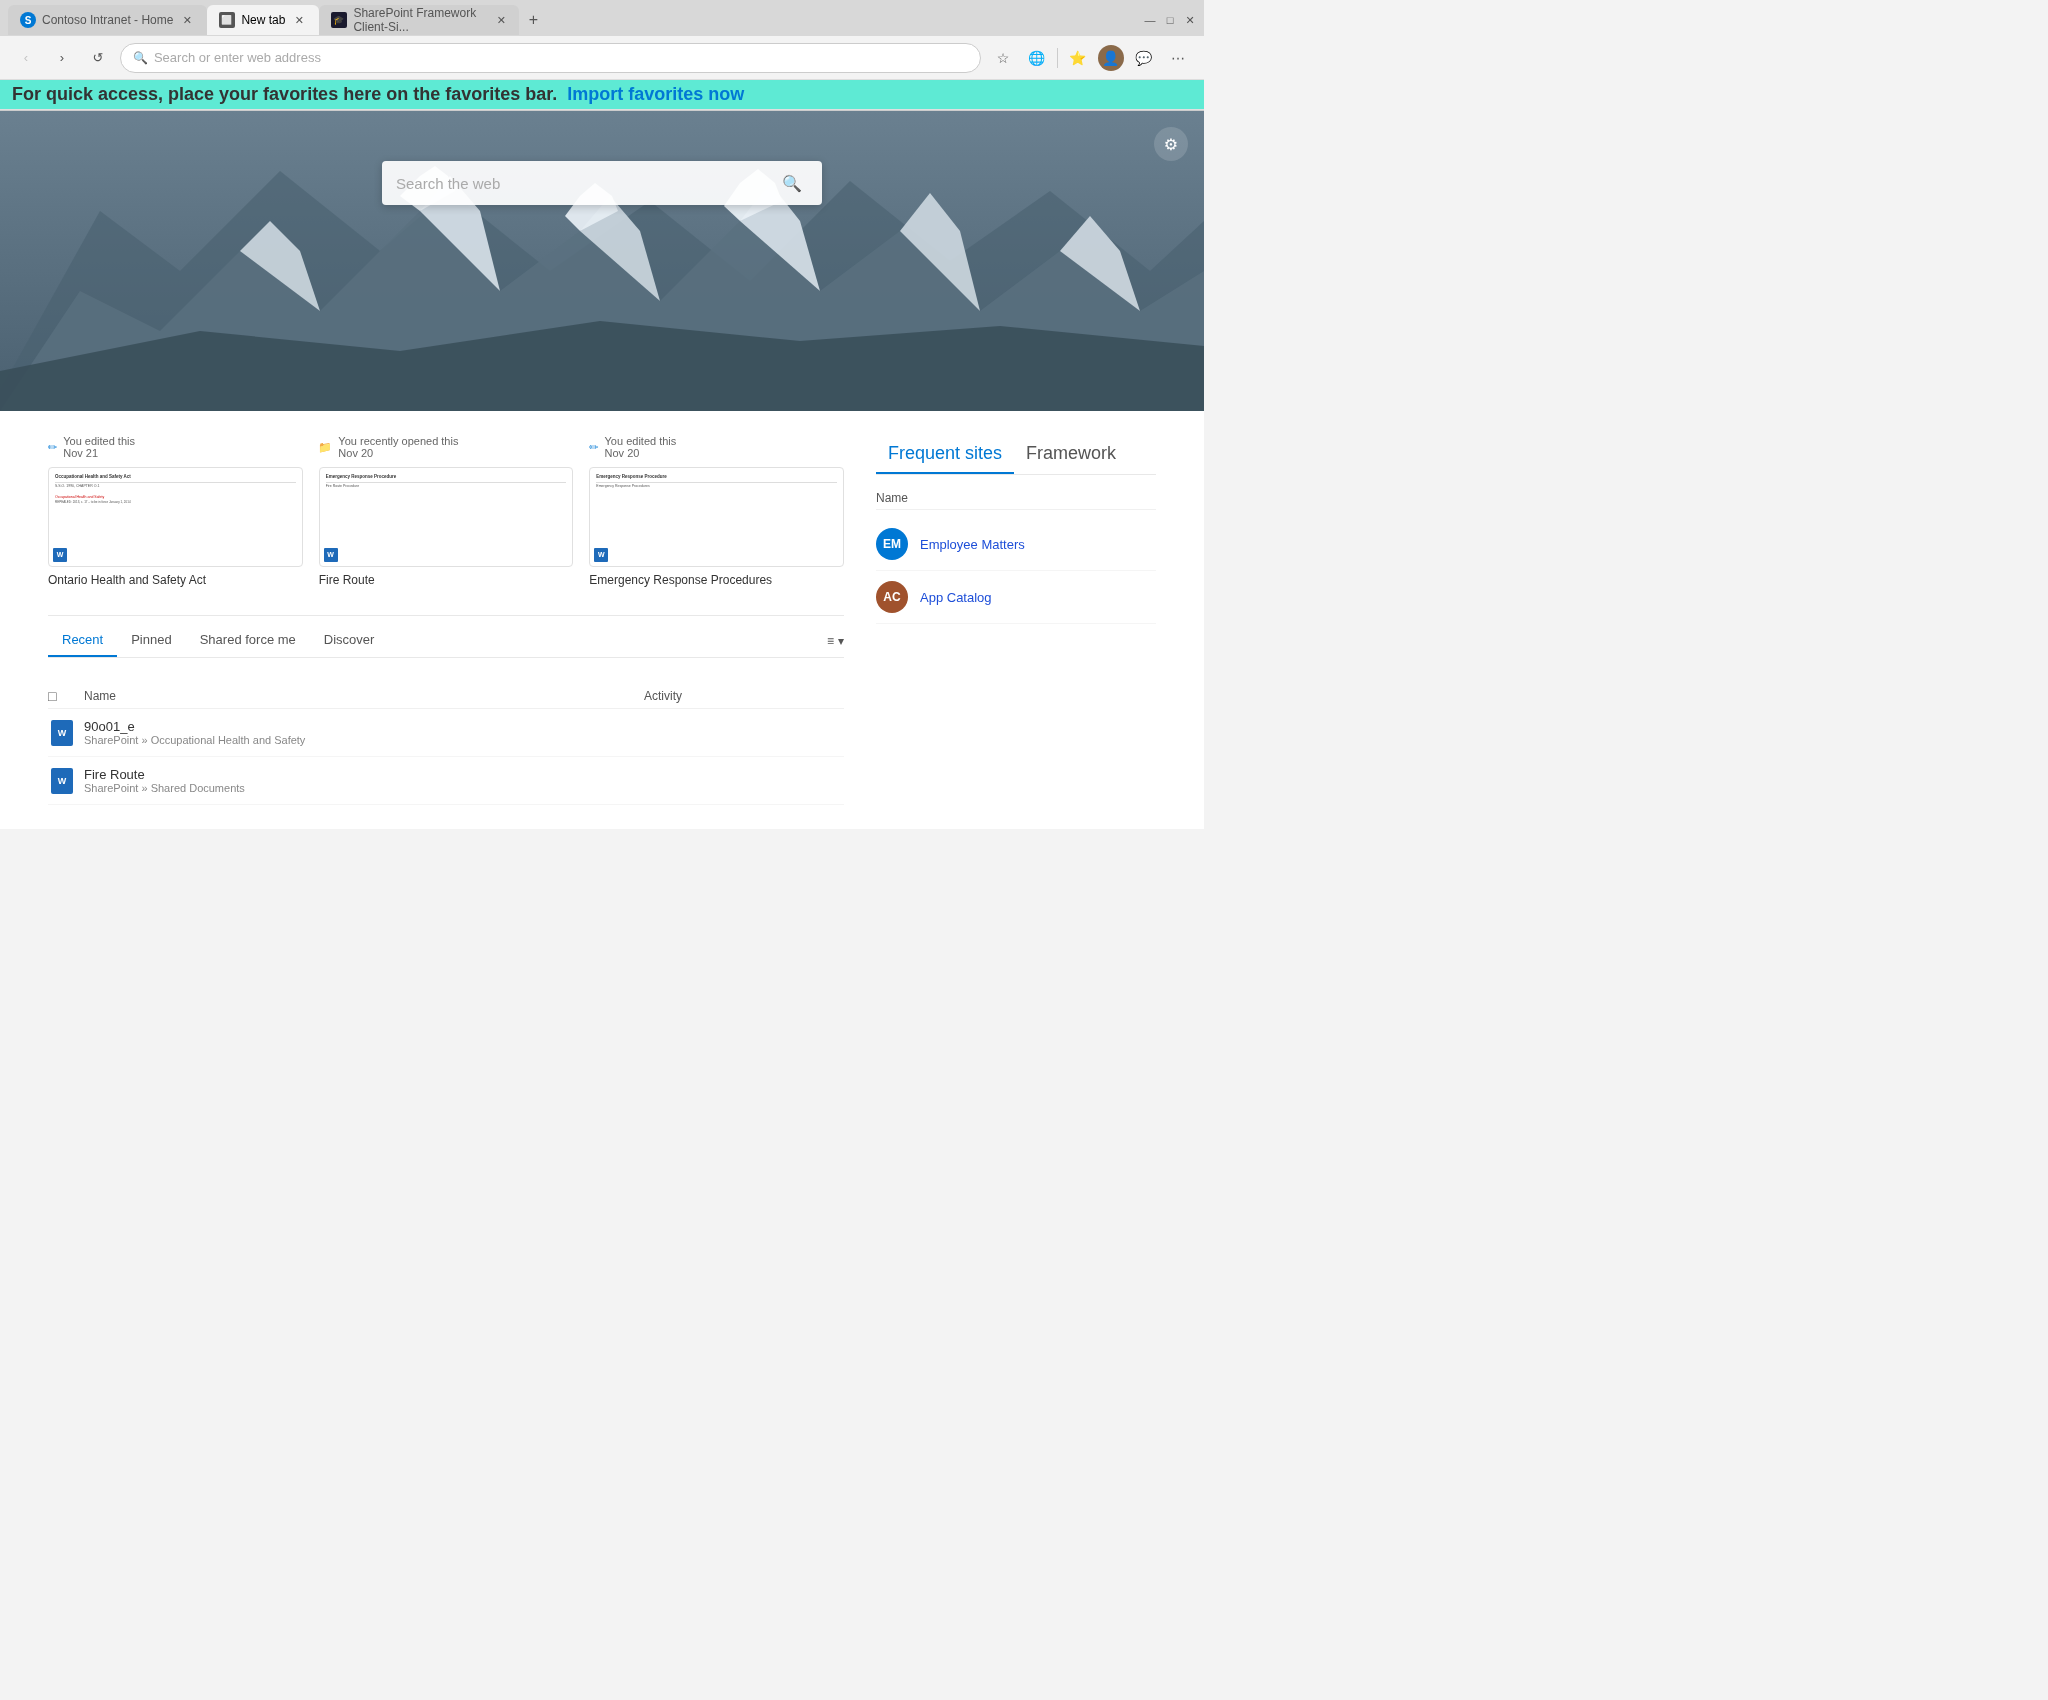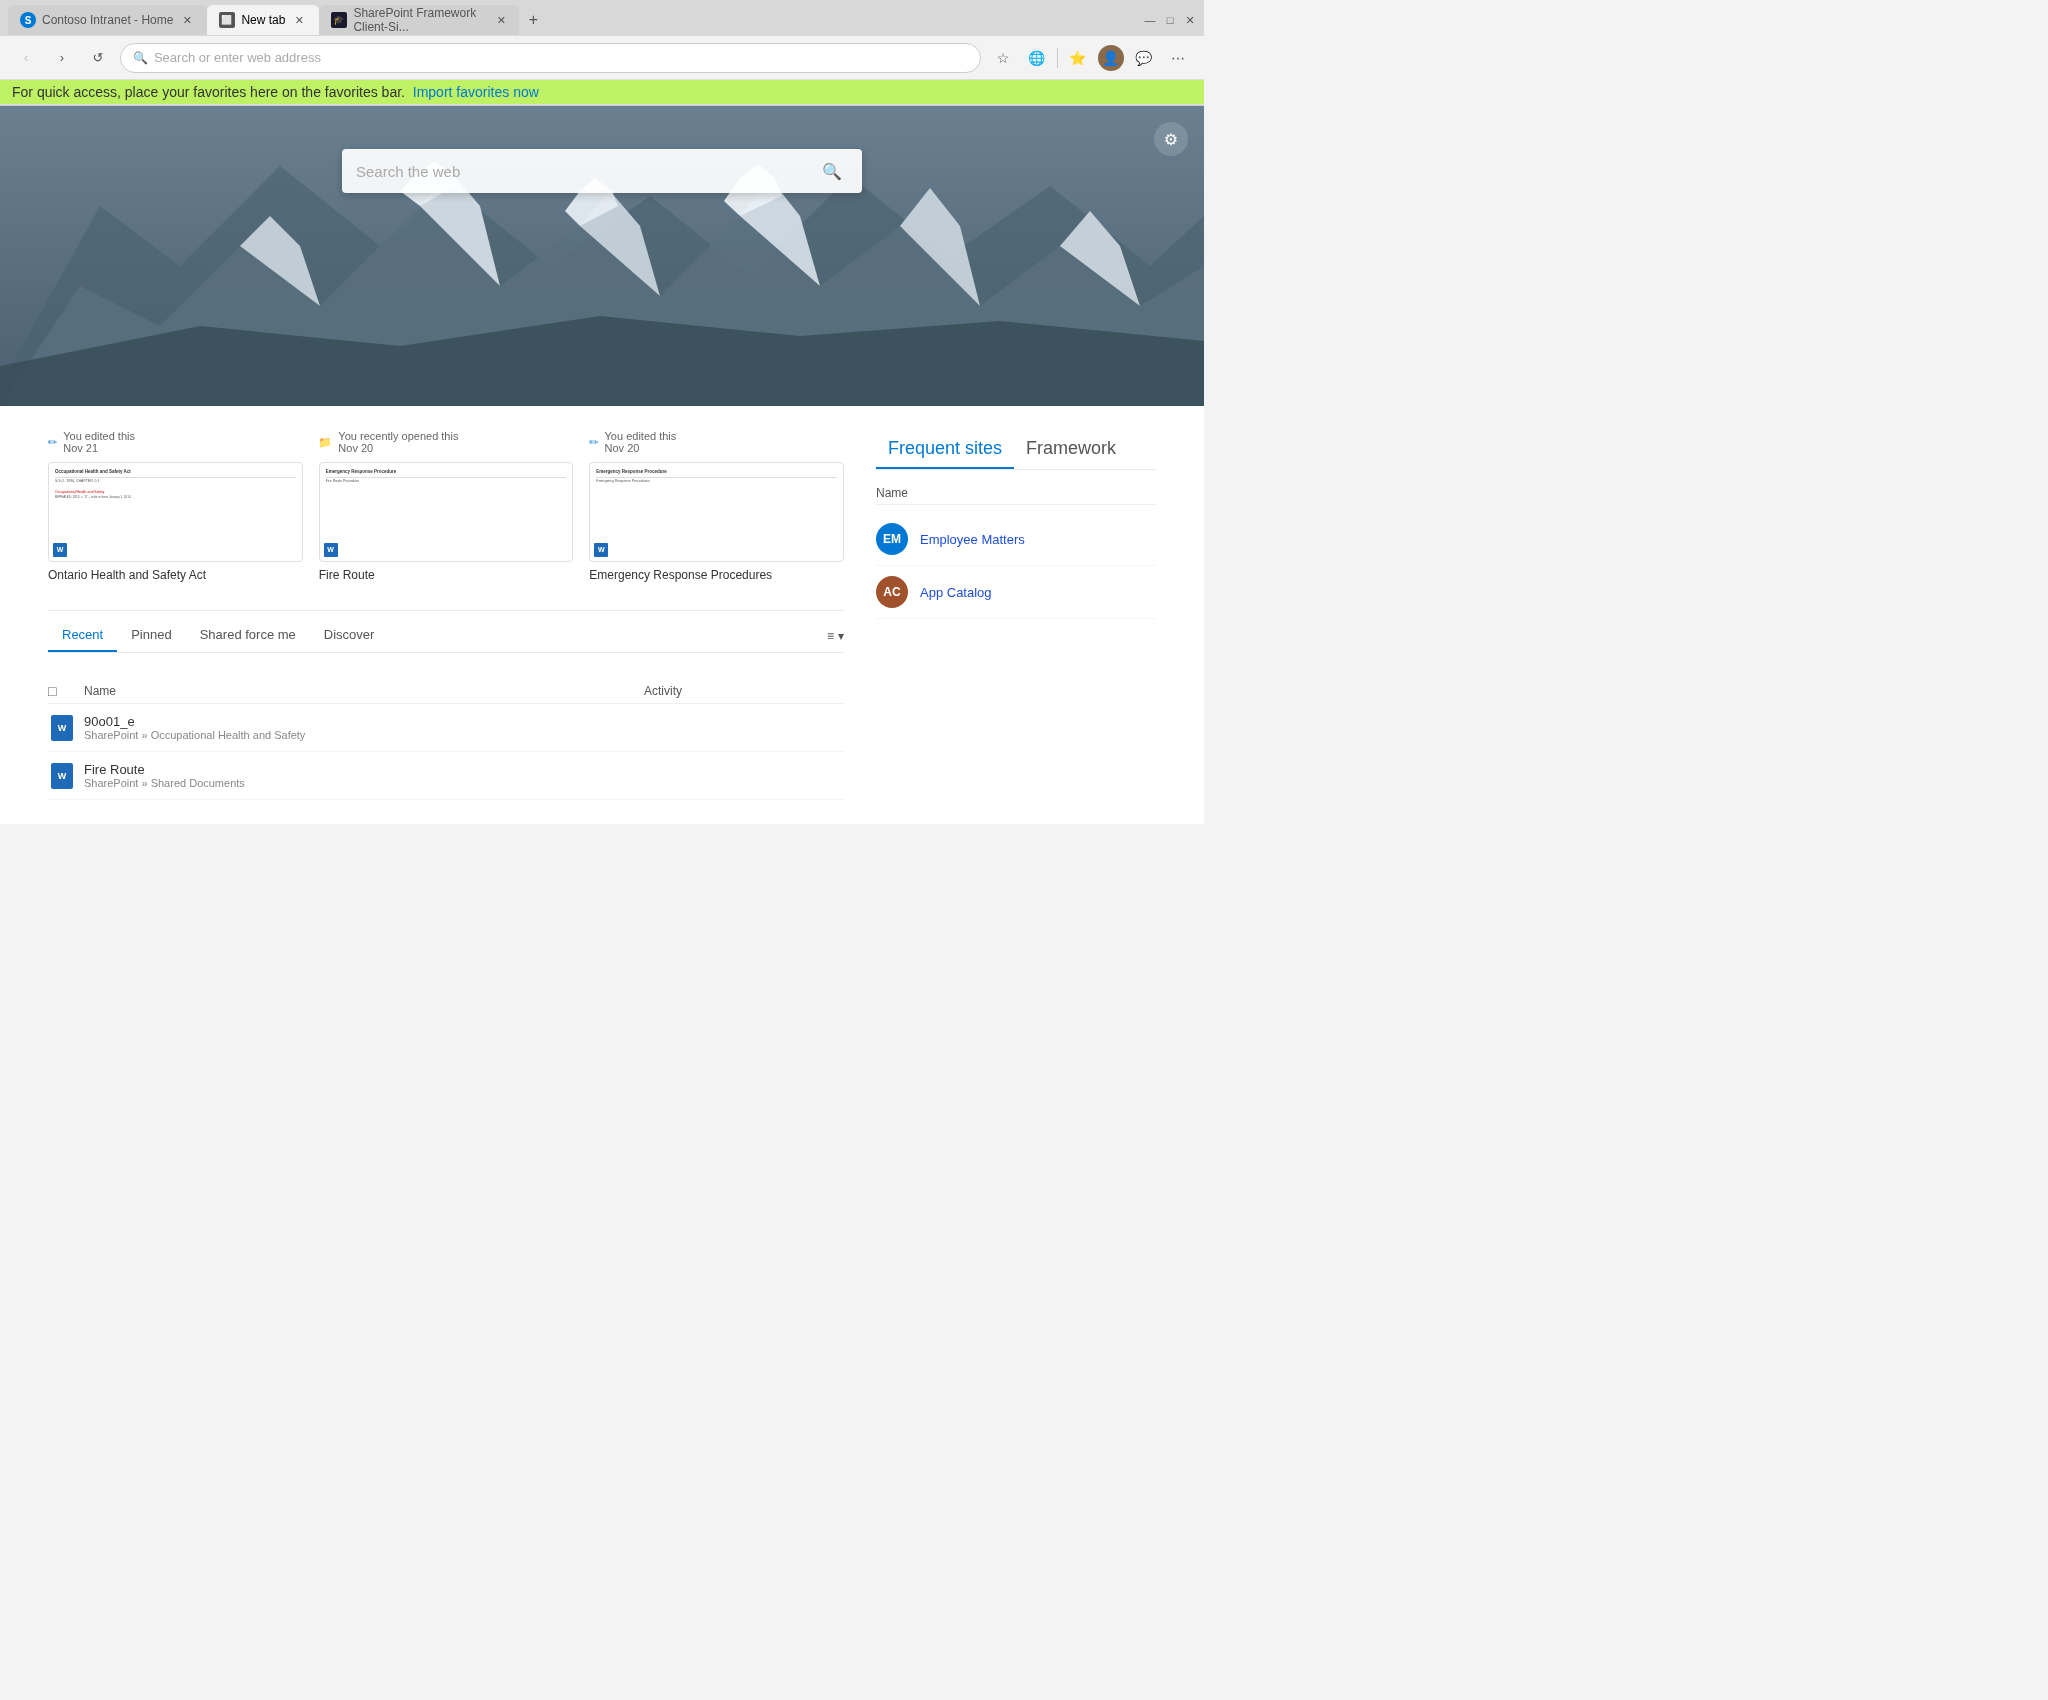--- a/index.html
+++ b/index.html
@@ -19,33 +19,33 @@
 
     .nav-bar { display: flex; align-items: center; padding: 6px 12px; background: #f3f3f3; height: 44px; gap: 8px; border-bottom: 1px solid #ddd; }
     .nav-btn { width: 28px; height: 28px; display: flex; align-items: center; justify-content: center; border-radius: 50%; color: #555; font-size: 13px; cursor: pointer; }
     .nav-btn.disabled { opacity: 0.3; }
     .address-bar { flex: 1; height: 30px; border: 1px solid #ccc; border-radius: 15px; display: flex; align-items: center; padding: 0 12px; background: #fff; gap: 6px; font-size: 13px; color: #666; cursor: text; }
     .address-icon { color: #888; font-size: 12px; }
     .nav-actions { display: flex; align-items: center; gap: 6px; }
     .nav-action-btn { width: 28px; height: 28px; display: flex; align-items: center; justify-content: center; border-radius: 50%; color: #555; font-size: 14px; cursor: pointer; }
     .avatar { width: 26px; height: 26px; border-radius: 50%; background: #ccc; overflow: hidden; }
 
-    .favorites-bar { padding: 4px 12px; font-size: 14px; color: #333; border-bottom: 1px solid #e0e0e0; background: #bef264; }
+    .favorites-bar { padding: 4px 12px; font-size: 18px; color: #333; border-bottom: 1px solid #e0e0e0; background: #5eead4; font-weight: bold; }
     .favorites-bar a { color: #0078d4; text-decoration: none; }
 
     
     .new-tab-page { background: #fff; }
 
     
     .hero { position: relative; height: 300px; background: linear-gradient(180deg, #5a7a8a 0%, #3d5a6a 30%, #4a6070 60%, #6a7a8a 100%); overflow: hidden; }
 
     
     .mountain-bg { position: absolute; inset: 0; width: 100%; height: 100%; }
 
-    .search-container { position: absolute; top: 43px; left: 50%; transform: translateX(-50%); width: 520px; z-index: 10; }
+    .search-container { position: absolute; top: 50px; left: 50%; transform: translateX(-50%); width: 440px; z-index: 10; }
     .search-box { display: flex; align-items: center; background: rgba(255,255,255,0.92); border-radius: 4px; padding: 0 14px; height: 44px; box-shadow: 0 2px 8px rgba(0,0,0,0.2); }
     .search-input { flex: 1; border: none; background: transparent; font-size: 15px; color: #333; outline: none; }
     .search-input::placeholder { color: #aaa; }
     .search-btn { width: 32px; height: 32px; display: flex; align-items: center; justify-content: center; color: #0078d4; font-size: 16px; cursor: pointer; }
 
     .settings-btn { position: absolute; top: 16px; right: 16px; width: 34px; height: 34px; background: rgba(255,255,255,0.15); border-radius: 50%; display: flex; align-items: center; justify-content: center; color: #fff; font-size: 16px; cursor: pointer; z-index: 10; }
 
     
     .content-area { display: flex; padding: 24px 48px; gap: 32px; background: #fff; }
 

